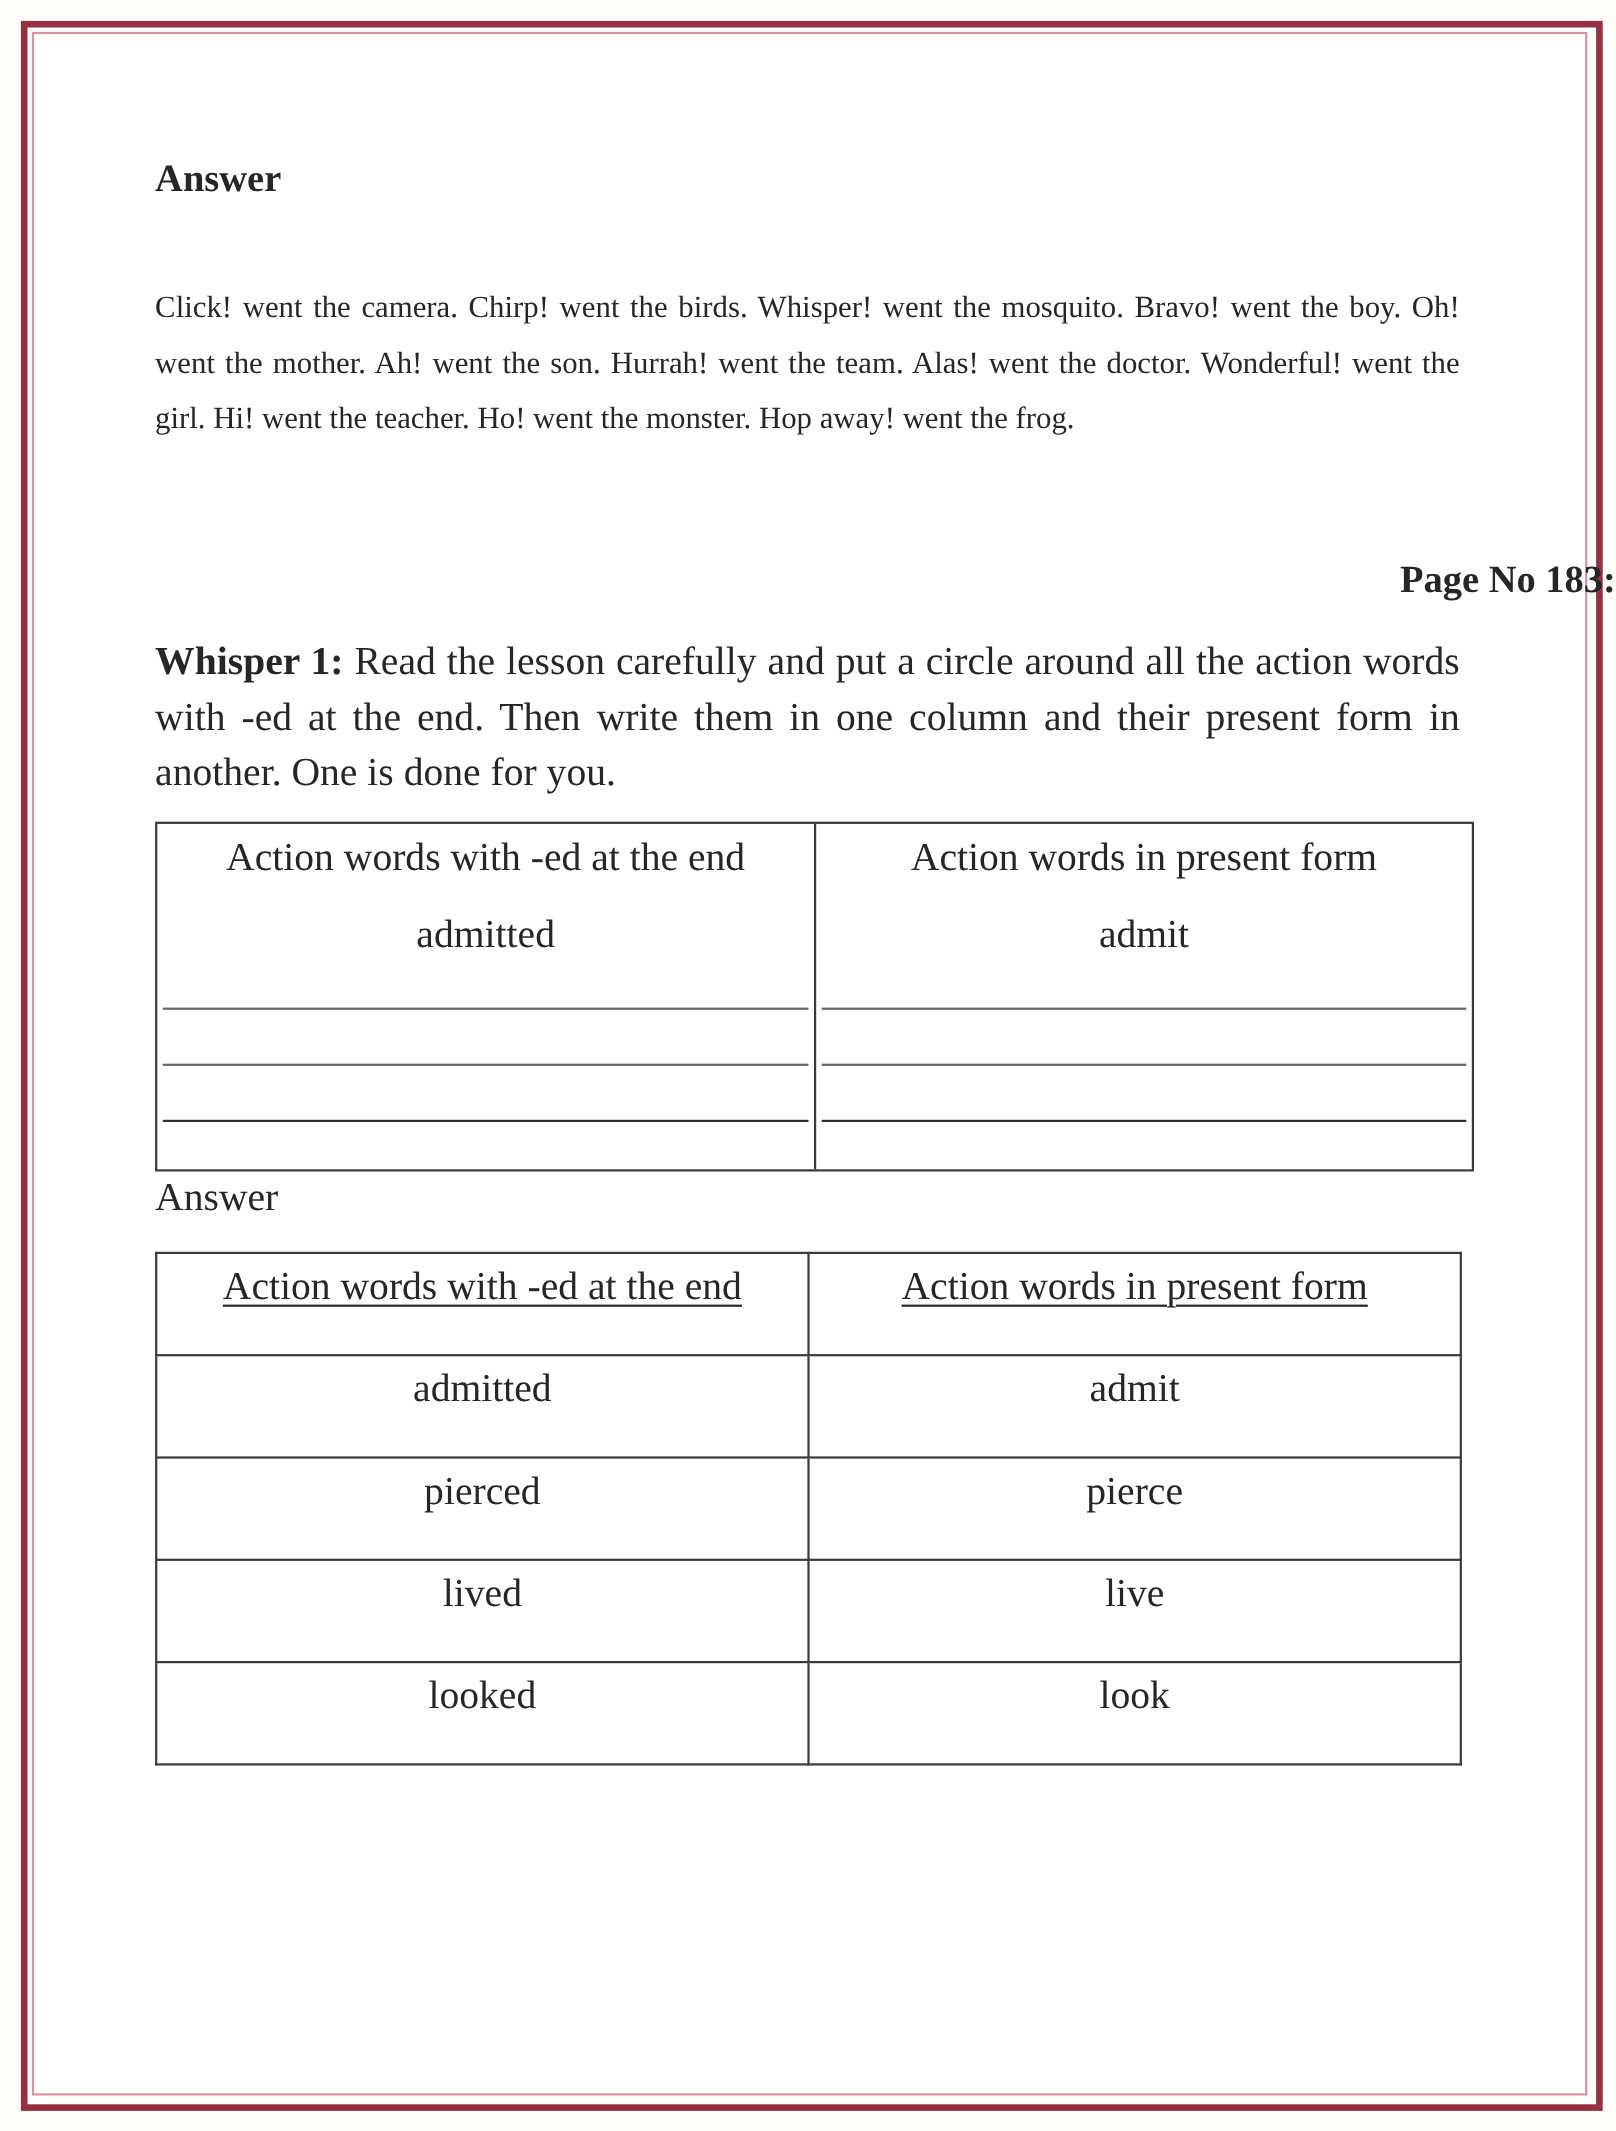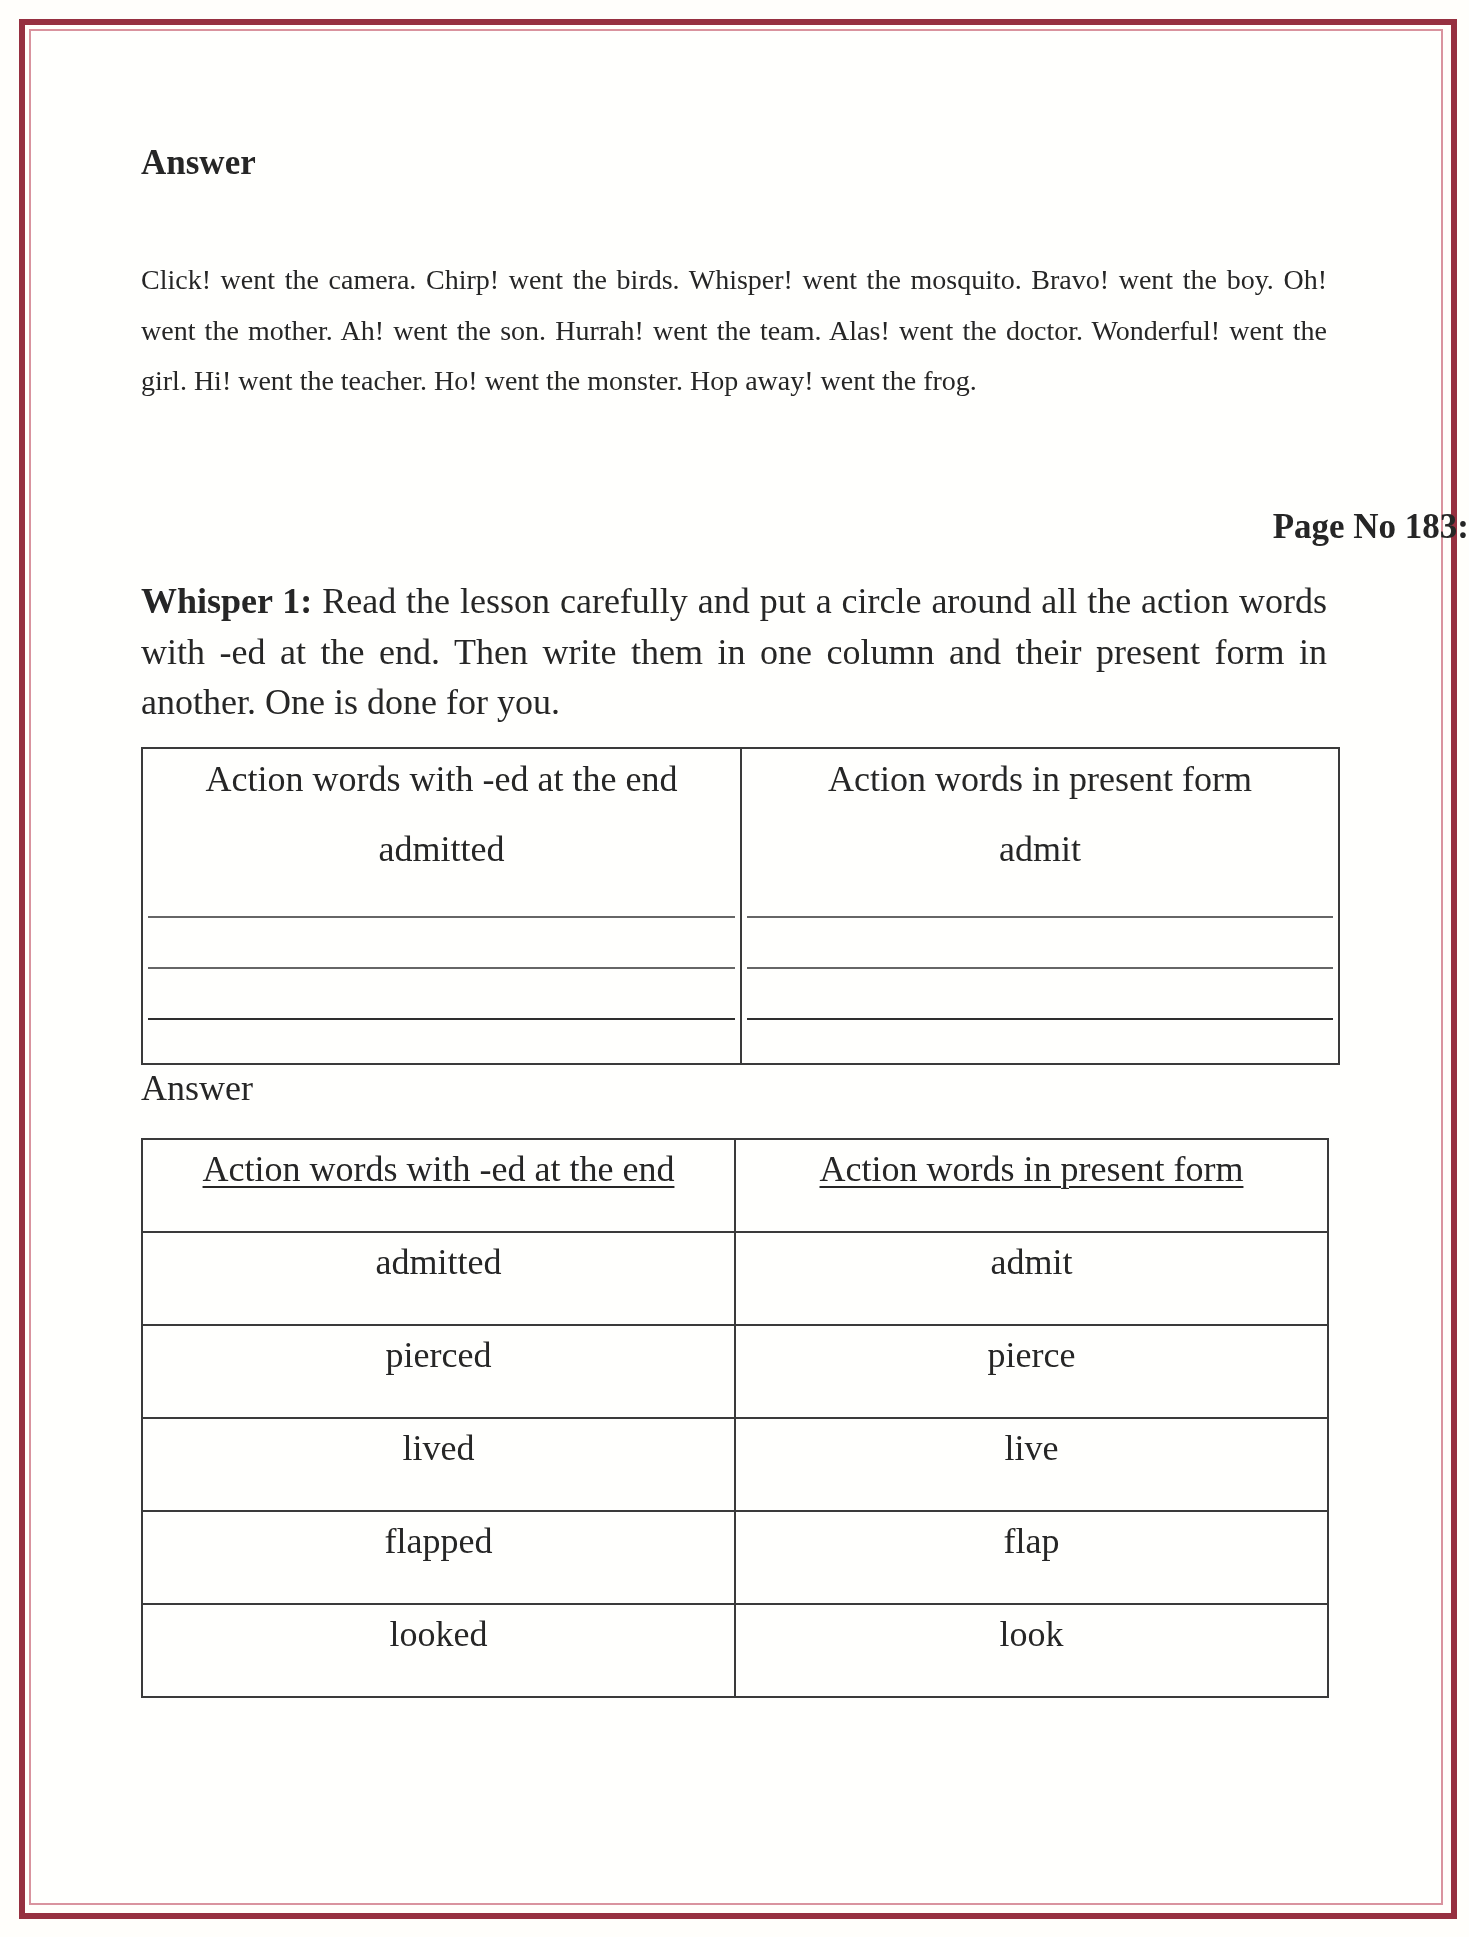--- a/index.html
+++ b/index.html
@@ -99,21 +99,17 @@
   </tr>
   <tr>
     <td class="lc"><span>pierced</span></td>
     <td><span>pierce</span></td>
   </tr>
   <tr>
     <td class="lc"><span>lived</span></td>
     <td><span>live</span></td>
   </tr>
   <tr>
-    <td class="lc"><span>flapped</span></td>
-    <td><span>flap</span></td>
-  </tr>
-  <tr>
     <td class="lc"><span>looked</span></td>
     <td><span>look</span></td>
   </tr>
 </tbody>
   </table>
 
 </body></html>

